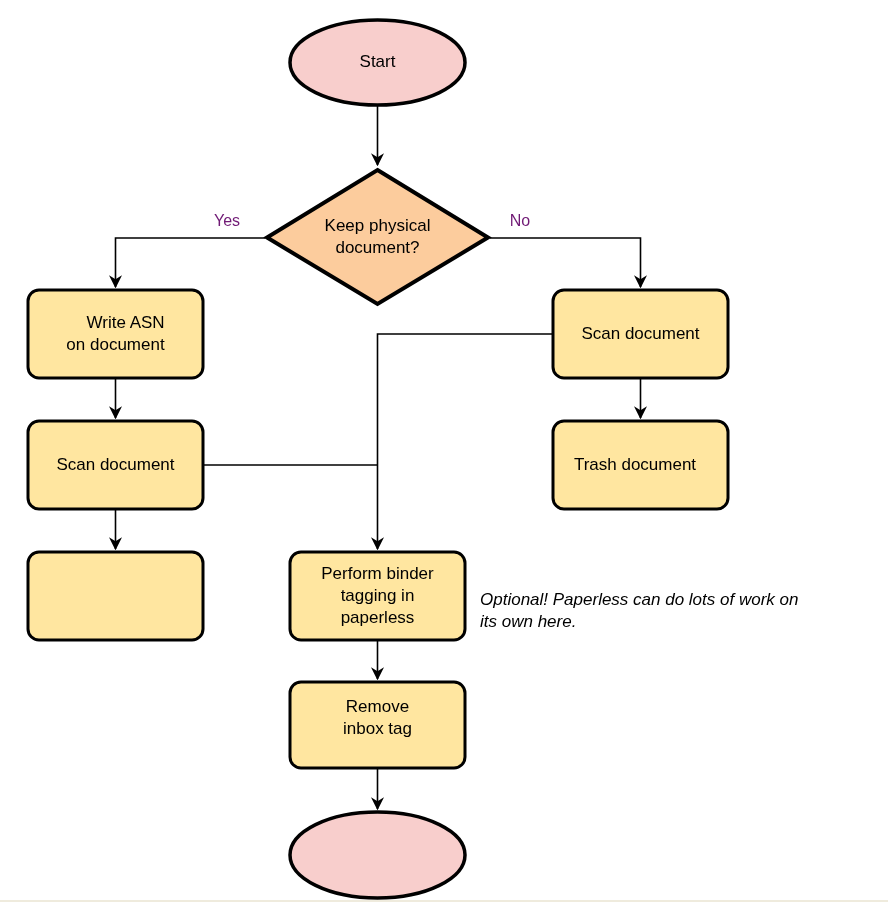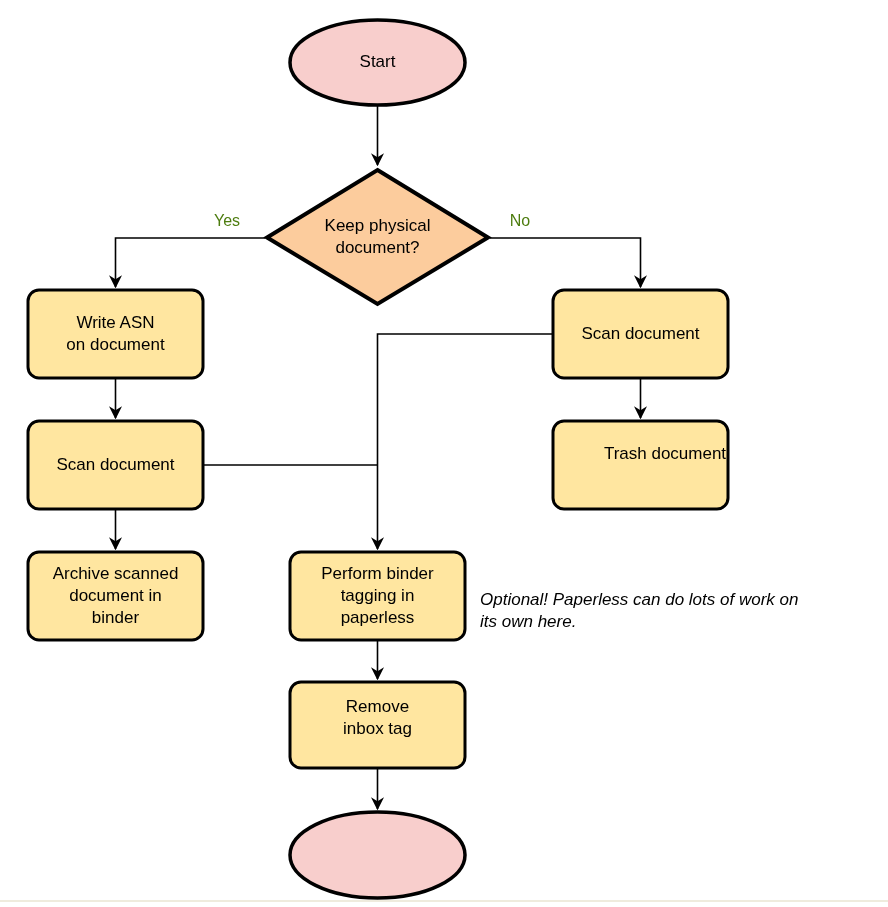--- a/index.html
+++ b/index.html
@@ -29,21 +29,21 @@
     text-align: center;
     white-space: pre-line;
     font-size: 17px;
     line-height: 1.3;
     color: #000000;
     pointer-events: none;
   }
   .edge-label {
     position: absolute;
     font-size: 16px;
-    color: #4d7c0f;
+    color: #701a75;
     text-align: center;
   }
   .note-text {
     position: absolute;
     left: 480px;
     top: 589px;
     width: 412px;
     font-size: 17px;
     line-height: 1.32;
     font-style: italic;
@@ -91,28 +91,25 @@
     <rect class="shape rect-shape" x="553" y="290" width="175" height="88" rx="11" fill="#ffe6a0"></rect>
     <rect class="shape rect-shape" x="553" y="421" width="175" height="88" rx="11" fill="#ffe6a0"></rect>
     <rect class="shape rect-shape" x="290" y="552" width="175" height="88" rx="11" fill="#ffe6a0"></rect>
     <rect class="shape rect-shape" x="290" y="682" width="175" height="86" rx="11" fill="#ffe6a0"></rect>
     <ellipse class="shape ellipse-shape" cx="377.5" cy="855" rx="87.5" ry="43" fill="#f8cecc"></ellipse>
   </svg>
 
   <div class="node-label" style="left:290px; top:20px; width:175px; height:85px;">Start</div>
   <div class="node-label" style="left:267px; top:170px; width:221px; height:134px;">Keep physical
 document?</div>
-  <div class="node-label" style="left:28px; top:290px; width:175px; height:88px;">Write ASN
+  <div class="node-label" style="left:28px; top:290px; width:175px; height:88px;text-align:right;">Write ASN
 on document</div>
   <div class="node-label" style="left:28px; top:421px; width:175px; height:88px;">Scan document</div>
-  <div class="node-label" style="left:28px; top:552px; width:175px; height:88px;">Archive scanned
-document in
-binder</div>
   <div class="node-label" style="left:553px; top:290px; width:175px; height:88px;">Scan document</div>
-  <div class="node-label" style="left:553px; top:410px; width:164px; height:88px;padding-left:30px;">Trash document</div>
+  <div class="node-label" style="left:553px; top:421px; width:164px; height:88px;">Trash document</div>
   <div class="node-label" style="left:290px; top:552px; width:175px; height:88px;">Perform binder
 tagging in
 paperless</div>
   <div class="node-label" style="left:290px; top:682px; width:175px; height:72px;">Remove
 inbox tag</div>
 
   <div class="edge-label" style="left:198px; top:212px; width:58px;">Yes</div>
   <div class="edge-label" style="left:494px; top:212px; width:52px;text-align:center;">No</div>
 
   <div class="note-text">Optional! Paperless can do lots of work on

